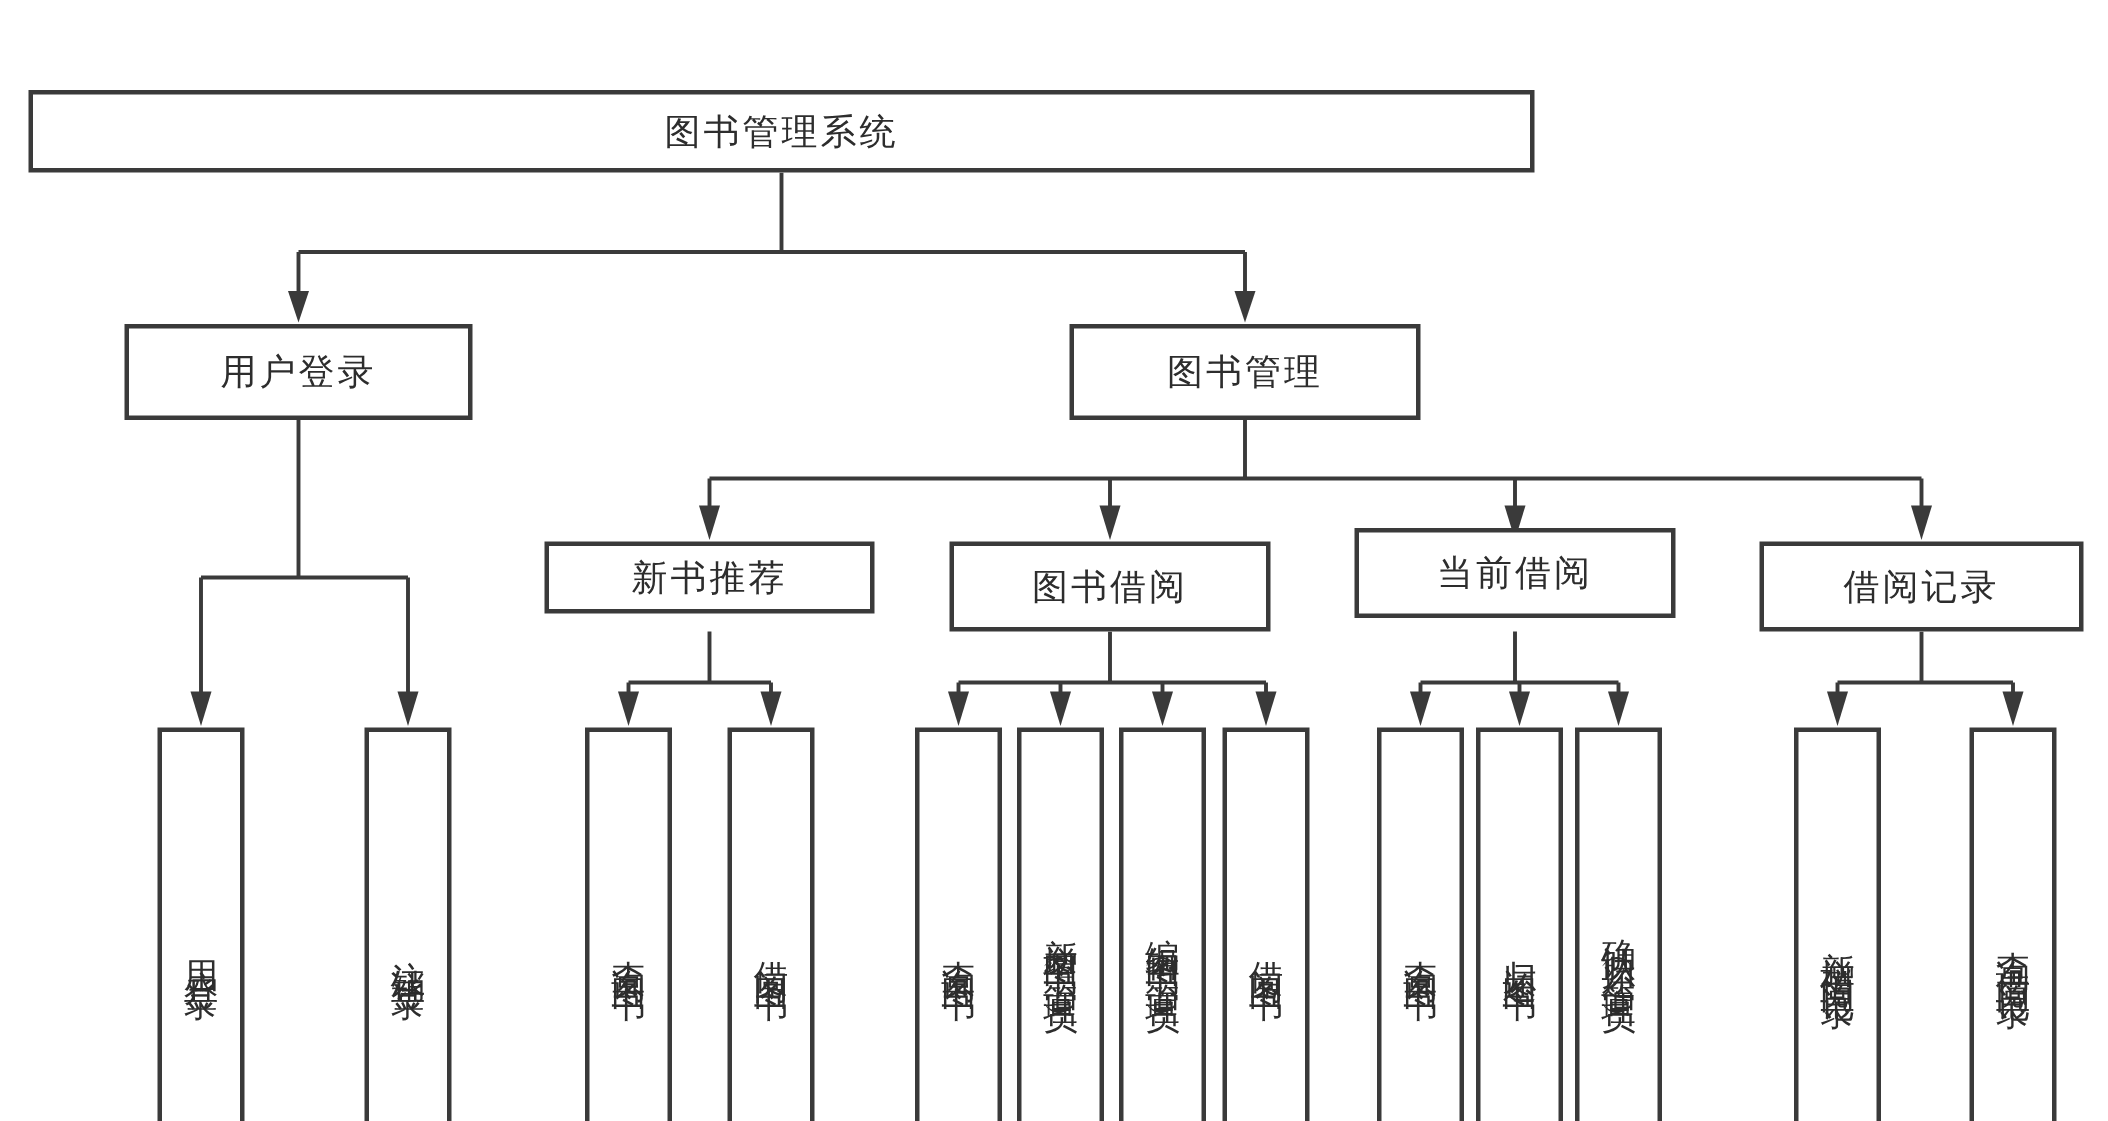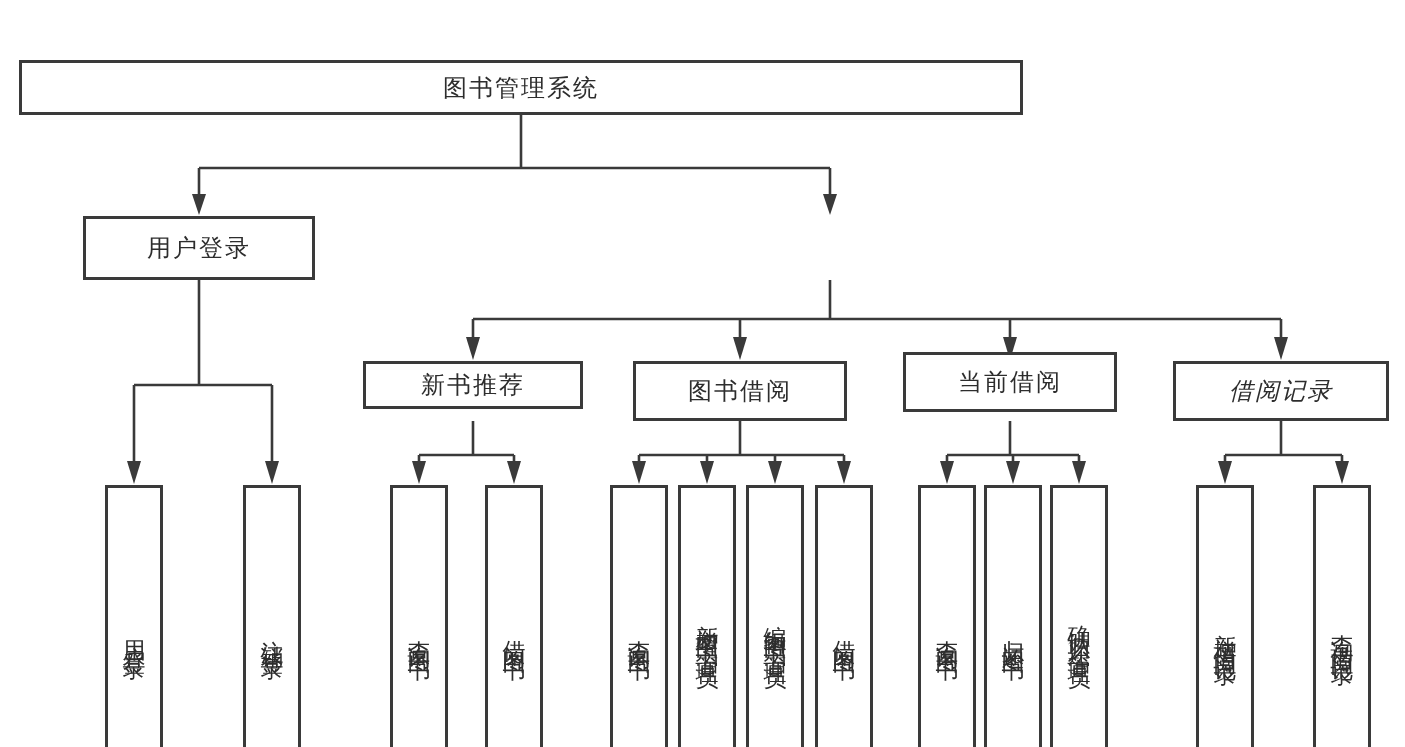--- a/index.html
+++ b/index.html
@@ -88,25 +88,26 @@
       <polygon points="1006,413 1020,413 1013,436"></polygon>
       <polygon points="1072,413 1086,413 1079,436"></polygon>
       <polygon points="1218,413 1232,413 1225,436"></polygon>
       <polygon points="1335,413 1349,413 1342,436"></polygon>
     </g>
   </svg>
 
   <div class="node hnode" style="left:19px; top:12px; width:1004px; height:55px;">图书管理系统</div>
 
   <div class="node hnode" style="left:83px; top:168px; width:232px; height:64px;">用户登录</div>
+  <div class="node hnode" style="left:713px; top:168px; width:234px; height:64px;">图书管理</div>
 
   <div class="node hnode" style="left:363px; top:313px; width:220px; height:48px;">新书推荐</div>
   <div class="node hnode" style="left:633px; top:313px; width:214px; height:60px;">图书借阅</div>
   <div class="node hnode" style="left:903px; top:304px; width:214px; height:60px;">当前借阅</div>
-  <div class="node hnode" style="left:1173px; top:313px; width:216px; height:60px;font-style:italic;">借阅记录</div>
+  <div class="node hnode" style="left:1173px; top:313px; width:216px; height:60px;">借阅记录</div>
 
   <div class="node vnode" style="left:105px; top:437px; width:58px; height:298px;">用户登录</div>
   <div class="node vnode" style="left:243px; top:437px; width:58px; height:298px;">注销登录</div>
 
   <div class="node vnode" style="left:390px; top:437px; width:58px; height:298px;">查询图书</div>
   <div class="node vnode" style="left:485px; top:437px; width:58px; height:298px;">借阅图书</div>
 
   <div class="node vnode" style="left:610px; top:437px; width:58px; height:298px;">查询图书</div>
   <div class="node vnode" style="left:678px; top:437px; width:58px; height:298px;">新增图书（管理员）</div>
   <div class="node vnode" style="left:746px; top:437px; width:58px; height:298px;">编辑图书（管理员）</div>

